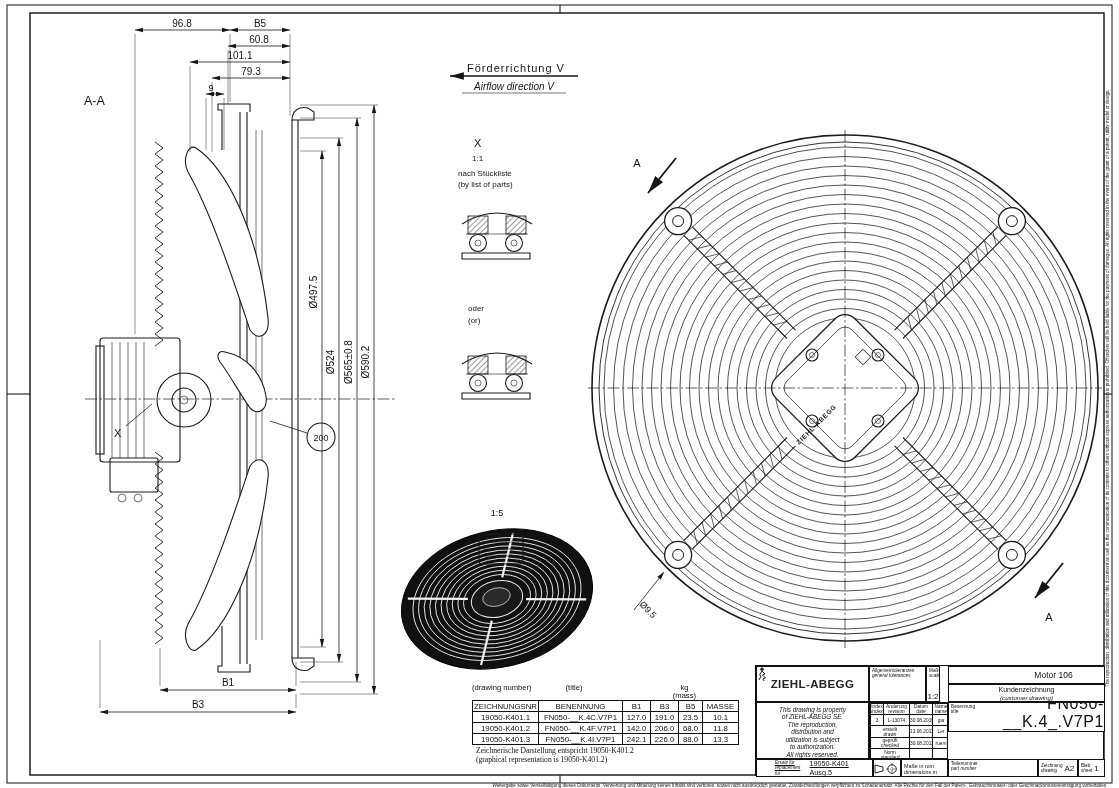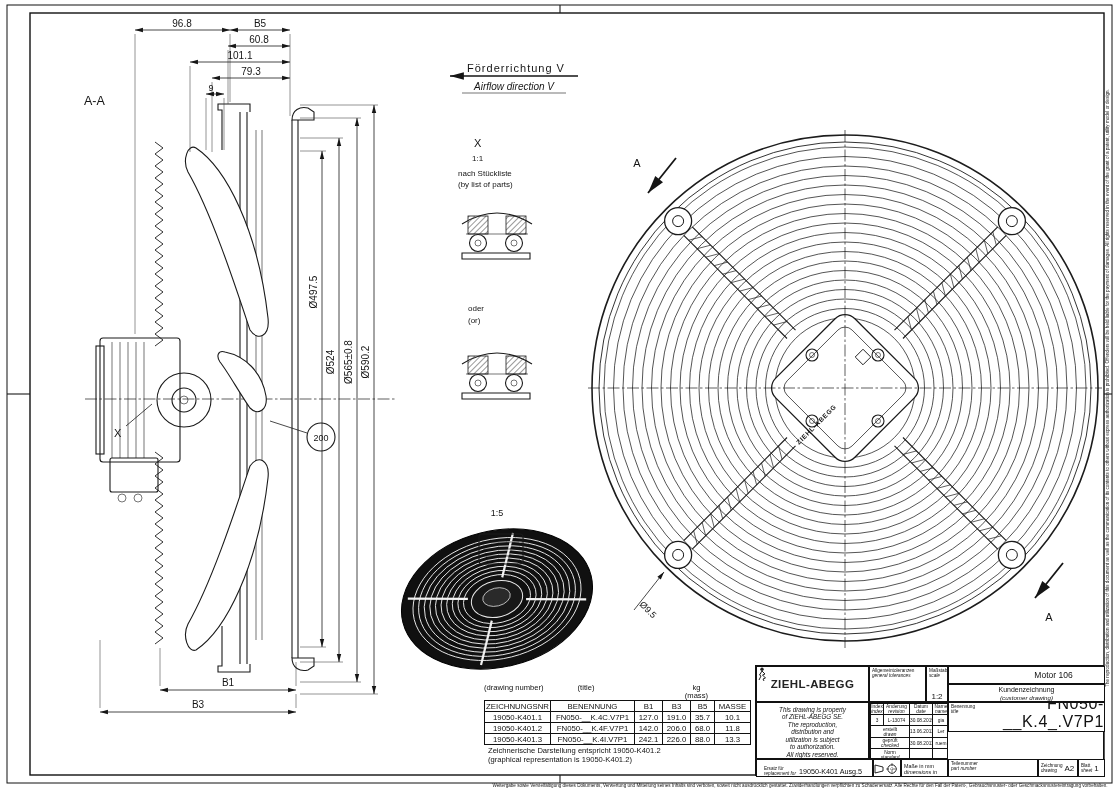--- a/index.html
+++ b/index.html
@@ -11,28 +11,28 @@
   .it{font-style:italic}
   .mid{text-anchor:middle}
   .ln{stroke:#1a1a1a;stroke-width:1.1;fill:none}
   .thin{stroke:#1a1a1a;stroke-width:0.6;fill:none}
   .dim{stroke:#1a1a1a;stroke-width:0.8;fill:none}
   .ext{stroke:#3a3a3a;stroke-width:0.55;fill:none}
   .cl{stroke:#1a1a1a;stroke-width:0.7;fill:none;stroke-dasharray:12 2.5 2.5 2.5}
   
   .ov{position:absolute;box-sizing:border-box;}
   
-  #ptable{left:484px;top:684px;width:224px;}
+  #ptable{left:472px;top:684px;width:224px;}
   #ptable .overrow{display:flex;font-size:7.6px;line-height:1.05;height:16px;}
   #ptable .overrow .c1{width:96px;} #ptable .overrow .c2{width:110px;}
   #ptable .overrow .c3{flex:1;text-align:center;}
   #ptable table{border-collapse:collapse;table-layout:fixed;width:266px;}
   #ptable td,#ptable th{border:1px solid #111;font-size:7.8px;font-weight:normal;
       padding:0 1px;height:10px;text-align:center;white-space:nowrap;overflow:hidden;}
-  #ptable .note{font-size:7.6px;line-height:1.15;margin-top:2px;padding-left:4px;}
+  #ptable .note{font-size:7.6px;line-height:1.15;margin-top:2px;padding-left:4px;font-family:Liberation Serif, serif;}
   
   #tblock{left:755px;top:665px;width:349px;height:111px;border:1.4px solid #111;background:#fff;}
   .tb-cell{position:absolute;box-sizing:border-box;border:0.8px solid #111;overflow:hidden;background:#fff;}
   .lab2{position:absolute;left:2px;top:1px;font-size:4.7px;line-height:1.1;}
   .lab2 span{display:block;}
   .logo{font-size:11.5px;font-weight:bold;letter-spacing:0.4px;color:#222;
         display:flex;align-items:center;justify-content:center;height:100%;gap:2px;}
   .prop{font-size:6.3px;font-style:italic;text-align:center;line-height:1.18;padding-top:3px;}
   .bigval{display:flex;align-items:flex-end;justify-content:center;height:100%;
           padding-bottom:3px;font-size:16px;letter-spacing:0.6px;text-align:right;}
@@ -377,21 +377,21 @@
       <th>B1</th>
             <th>B3</th>
       <th>B5</th>
             <th>MASSE</th>
     </tr>
     <tr>
       <td>19050-K401.1</td>
             <td>FN050-__K.4C.V7P1</td>
       <td>127.0</td>
             <td>191.0</td>
-      <td>35.7</td>
+      <td>23.5</td>
             <td>10.1</td>
     </tr>
     <tr>
       <td>19050-K401.2</td>
             <td>FN050-__K.4F.V7P1</td>
       <td>142.0</td>
             <td>206.0</td>
       <td>68.0</td>
             <td>11.8</td>
     </tr>
@@ -424,21 +424,21 @@
     </div>
   </div>
 
   <div class="tb-cell" style="left:113px;top:0;width:57px;height:36px;">
     <div class="lab2">
       <span>Allgemeintoleranzen</span>
       <span class="it">general tolerances</span>
     </div>
   </div>
 
-  <div class="tb-cell" style="left:170px;top:0;width:22px;height:36px;">
+  <div class="tb-cell" style="left:170px;top:0;width:14px;height:36px;">
     <div class="lab2">
       <span>Maßstab</span>
       <span class="it">scale</span>
     </div>
     <div class="midval">1:2</div>
   </div>
 
   <div class="tb-cell" style="left:192px;top:0;width:157px;height:18px;padding-left:8px;">
     <div style="font-size:8.5px;text-align:center;padding-left:46px;padding-top:3px;">Motor 106</div>
   </div>
@@ -526,21 +526,21 @@
   <div class="tb-cell" style="left:192px;top:36px;width:157px;height:30px;">
     <div class="lab2">
       <span>Benennung</span>
       <span class="it">title</span>
     </div>
     <div class="bigval">FN050-__K.4_.V7P1</div>
   </div>
 
 
   <div class="tb-cell" style="left:0;top:93px;width:117px;height:18px;">
-    <div style="display:flex;align-items:flex-end;height:100%;gap:3px;padding-left:7px;">
+    <div style="display:flex;align-items:center;height:100%;gap:3px;padding-left:18px;text-decoration:underline;">
       <div style="font-size:4.6px;line-height:1.1;">
         <div>Ersatz für</div>
         <div class="it">replacement for</div>
       </div>
       <div style="font-size:7.2px;">19050-K401 Ausg.5</div>
     </div>
   </div>
   <div class="tb-cell" style="left:117px;top:93px;width:28px;height:18px;">
     <svg width="26" height="14" viewBox="0 0 26 14" style="display:block;margin:2px auto 0;">
       <path d="M1,3 L9,5 L9,9 L1,11 Z" fill="none" stroke="#111" stroke-width="0.9"></path>

